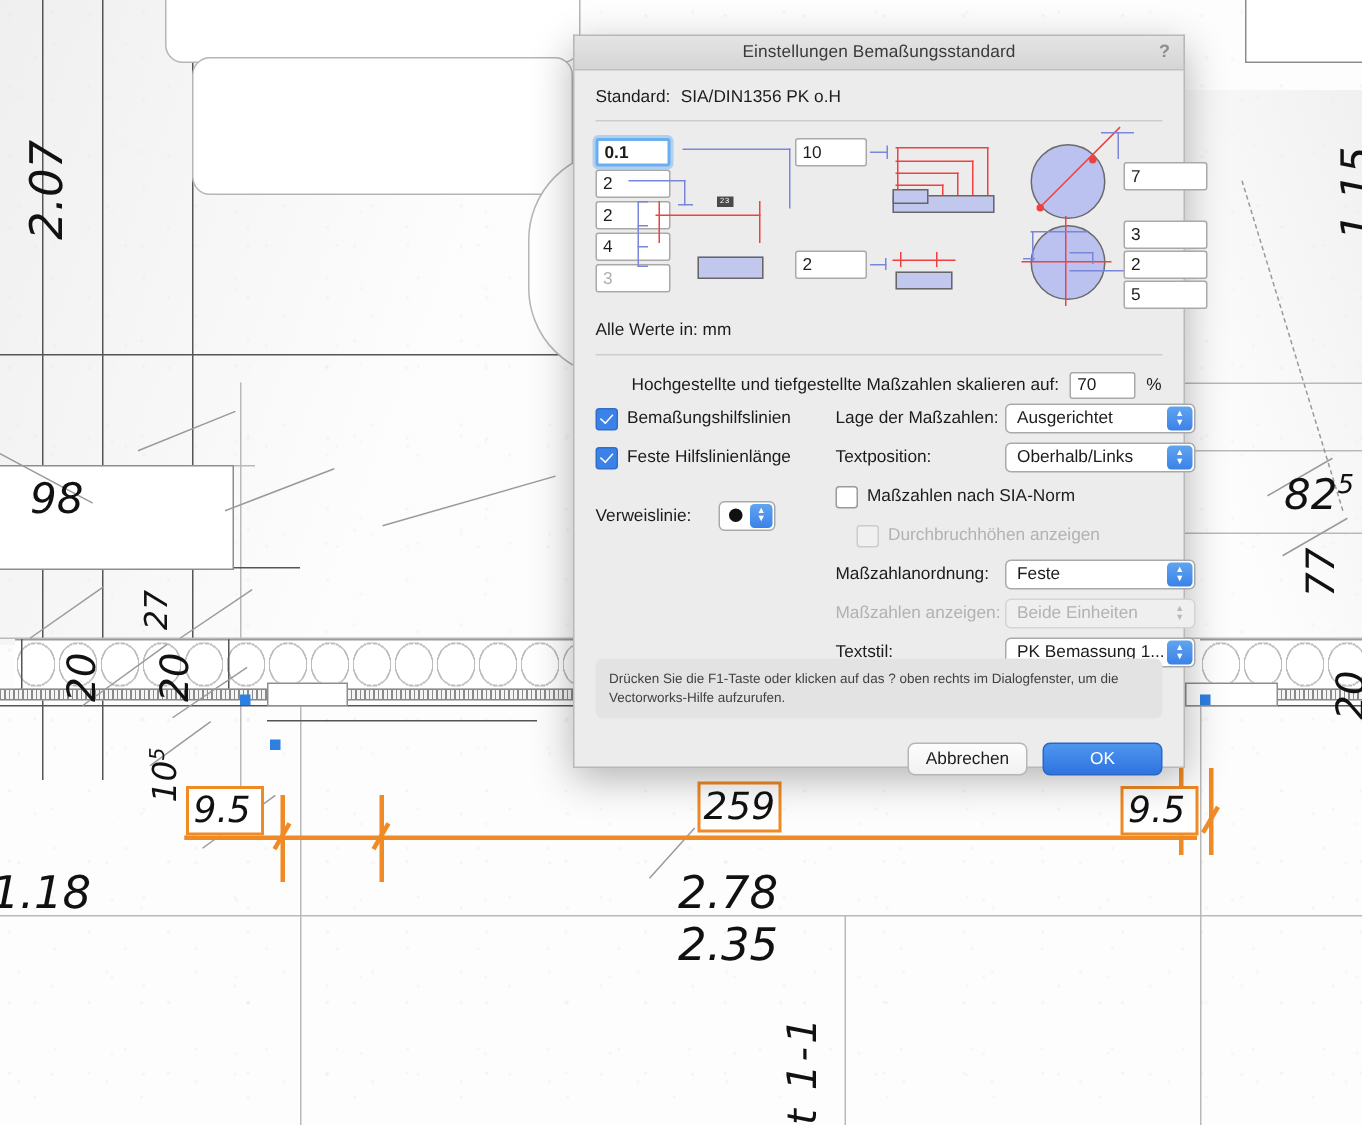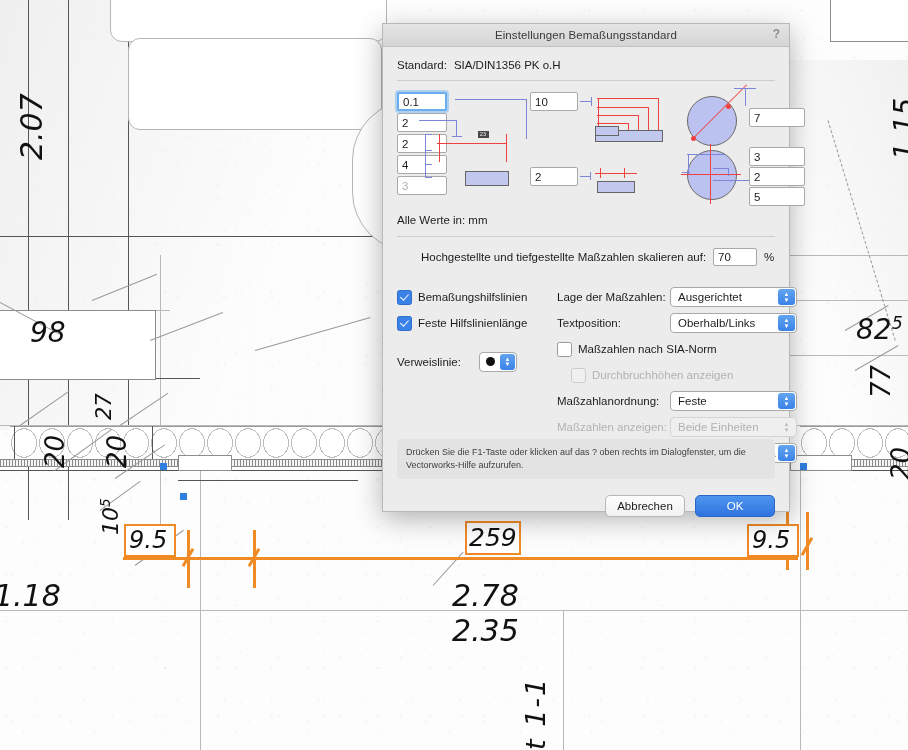--- a/index.html
+++ b/index.html
@@ -76,42 +76,42 @@
   .dlg-body{padding:0 14px;position:relative;height:100%;}
   .std-row{display:flex;gap:7px;font-size:11.5px;color:#1c1c1c;padding-top:12px;}
   .std-row .k{font-weight:400;}
   .hr{height:1px;background:#cdcdcd;margin:9px 0 0 0;}
 
   
   .gfx{position:relative;height:124px;margin-top:7px;}
   .tf{position:absolute;height:19px;border:1px solid #a9a9a9;background:#fff;
       font-size:11.5px;color:#1c1c1c;padding:0 4px;box-sizing:border-box;
       display:flex;align-items:center;border-radius:2px;}
-  .tf.sel{border:2px solid #6aaef2;box-shadow:0 0 0 2px rgba(106,174,242,.45);}
+  .tf.sel{border:2px solid #6aaef2;box-shadow:0 0 0 2px rgba(106,174,242,.45);font-weight:bold;}
   .tf.dim{color:#b0b0b0;}
 
   .blue{position:absolute;background:#7b86d8;}
   .bh{height:1.4px;} .bv{width:1.4px;}
   .red{position:absolute;background:#f04040;}
   .rh{height:1.4px;} .rv{width:1.4px;}
   .swatch{position:absolute;background:#c2c7ee;border:1.5px solid #666;}
   .circ{position:absolute;border-radius:50%;background:#bcc2ef;border:1.5px solid #6a6a6a;}
   .diagred{position:absolute;height:0;border-top:1.4px solid #f04040;transform-origin:left center;}
   .dot{position:absolute;width:5px;height:5px;border-radius:50%;background:#f04040;}
   .minibox{position:absolute;background:#4a4a4a;color:#fff;font-size:5px;
       padding:1px 2px;line-height:1;letter-spacing:.5px;}
 
   .allwerte{font-size:11.5px;color:#1c1c1c;margin-top:2px;}
   .hr2{height:1px;background:#cdcdcd;margin:10px 0 0 0;}
 
   .scale-row{display:flex;align-items:center;gap:7px;margin-top:11px;font-size:11.5px;color:#1c1c1c;margin-left:24px;}
   .scale-row .tfi{width:44px;height:18px;border:1px solid #a9a9a9;background:#fff;border-radius:2px;
       font-size:11.5px;padding:0 4px;box-sizing:border-box;display:flex;align-items:center;color:#1c1c1c;}
 
-  .grid2{display:grid;grid-template-columns:160px 1fr;margin-top:18px;}
+  .grid2{display:grid;grid-template-columns:160px 1fr;margin-top:0;}
   .colL{display:flex;flex-direction:column;gap:0;}
   .colR{display:flex;flex-direction:column;gap:0;}
 
   .cbrow{display:flex;align-items:center;gap:6px;height:26px;font-size:11.5px;color:#1c1c1c;}
   .cb{width:13px;height:13px;border:1px solid #9a9a9a;border-radius:2.5px;background:#fff;
       display:inline-block;position:relative;flex:none;}
   .cb.on{background:#3b82e8;border-color:#2f6ec9;}
   .cb.on:after{content:"";position:absolute;left:4px;top:1px;width:3.5px;height:7px;
       border:solid #fff;border-width:0 1.7px 1.7px 0;transform:rotate(42deg);}
   .cbrow.dis{color:#b2b2b2;}
@@ -227,21 +227,21 @@
   <div class="org-tick" style="left:244px;top:556px;transform:rotate(-60deg);"></div>
   <div class="org-tick" style="left:777px;top:545px;transform:rotate(-60deg);"></div>
   <div class="org-tick" style="left:797px;top:545px;transform:rotate(-60deg);"></div>
 
   <div class="org-box" style="left:124px;top:524px;width:48px;height:29px;"></div>
   <div class="org-box" style="left:465px;top:521px;width:52px;height:30px;"></div>
   <div class="org-box" style="left:747px;top:524px;width:48px;height:29px;"></div>
 
   <div class="cadtxt rot90" style="left:14px;top:160px;font-size:30px;">2.07</div>
   <div class="cadtxt rot90" style="left:-6px;top:130px;font-size:30px;"></div>
-  <div class="cadtxt" style="left:30px;top:316px;font-size:28px;">98</div>
+  <div class="cadtxt" style="left:20px;top:316px;font-size:28px;">98</div>
   <div class="cadtxt rot90" style="left:-10px;top:368px;font-size:26px;"></div>
   <div class="cadtxt rot90" style="left:92px;top:420px;font-size:21px;">27</div>
   <div class="cadtxt rot90" style="left:40px;top:468px;font-size:26px;">20</div>
   <div class="cadtxt rot90" style="left:102px;top:468px;font-size:26px;">20</div>
   <div class="cadtxt rot90" style="left:97px;top:535px;font-size:22px;"><span>10</span><span class="sup">5</span></div>
 
   <div class="cadtxt" style="left:129px;top:526px;font-size:24px;">9.5</div>
   <div class="cadtxt" style="left:469px;top:523px;font-size:25px;">259</div>
   <div class="cadtxt" style="left:752px;top:526px;font-size:24px;">9.5</div>
 

